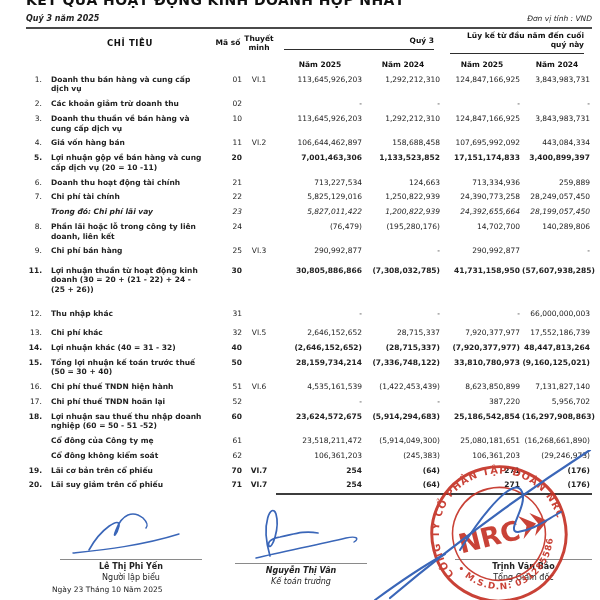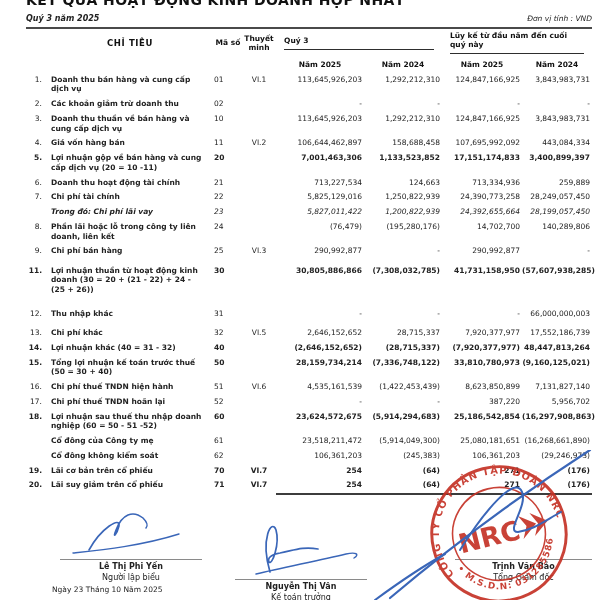--- a/index.html
+++ b/index.html
@@ -15,38 +15,38 @@
   .subtitle{font-style:italic;font-weight:600;font-size:8px;color:#222;}
   .unit{font-style:italic;font-size:7.5px;color:#222;}
   .top-rule{border-top:2px solid #4a4a4a;margin-top:4px;}
 
   table{border-collapse:collapse;table-layout:fixed;width:566px;font-size:7.5px;}
   col.w-no{width:20px;} col.w-label{width:168px;} col.w-ms{width:28px;} col.w-tm{width:34px;}
   col.w-v1{width:88px;} col.w-v2{width:78px;} col.w-v3{width:80px;} col.w-v4{width:70px;}
   thead th{font-weight:700;vertical-align:middle;padding:2px 0;color:#111;}
   th.h-chitieu{font-size:8.5px;letter-spacing:.6px;text-align:center;}
   th.h-ms,th.h-tm{font-size:7.5px;text-align:center;line-height:1.2;}
-  th.group{text-align:left;}
+  th.group{text-align:right;}
   th.group .grp-inner{display:block;margin:0 8px;padding-bottom:4px;border-bottom:1.2px solid #2e2e2e;font-size:7.5px;}
   .year-row th{font-size:7.5px;text-align:center;padding:4px 0 3px;}
   tbody td{padding:2.5px 0;vertical-align:top;line-height:1.3;color:#222;}
   td.c-no{text-align:right;padding-right:4px;}
   td.c-label{padding-left:5px;padding-right:8px;font-weight:bold;}
-  td.c-ms{text-align:left;}
+  td.c-ms{text-align:right;}
   td.c-tm{text-align:center;}
   td.val{text-align:right;padding-right:2px;white-space:nowrap;}
   tr.bold td{font-weight:700;}
   tr.italic td{font-style:italic;}
   tr.spaced td{padding-top:7px;padding-bottom:7px;}
   tr.underline td.val{border-bottom:2px solid #3c3c3c;}
 
   .sig-area{position:relative;height:118px;margin-top:3px;}
   .sig-block{position:absolute;text-align:center;}
   .sig-left{left:20px;top:2px;width:170px;}
-  .sig-center{left:195px;top:18px;width:160px;}
+  .sig-center{left:195px;top:2px;width:160px;font-style:italic;}
   .sig-right{left:415px;top:2px;width:165px;}
   .sig-scribble{display:block;margin:0 auto;}
   .sig-line{border-top:1px solid #8a8a8a;margin:1px 14px 2px;}
   .sig-name{font-weight:700;font-size:8px;color:#222;}
   .sig-role{font-size:8px;color:#222;margin-top:2px;}
   .sig-date{font-size:7.5px;color:#222;margin-top:3px;text-align:left;padding-left:6px;}
   .stamp-wrap{position:absolute;left:424px;top:460px;width:148px;height:140px;transform:rotate(-14deg);opacity:.92;z-index:1;}
   .big-sig{position:absolute;left:365px;top:450px;z-index:2;pointer-events:none;}
 </style>
 </head>

